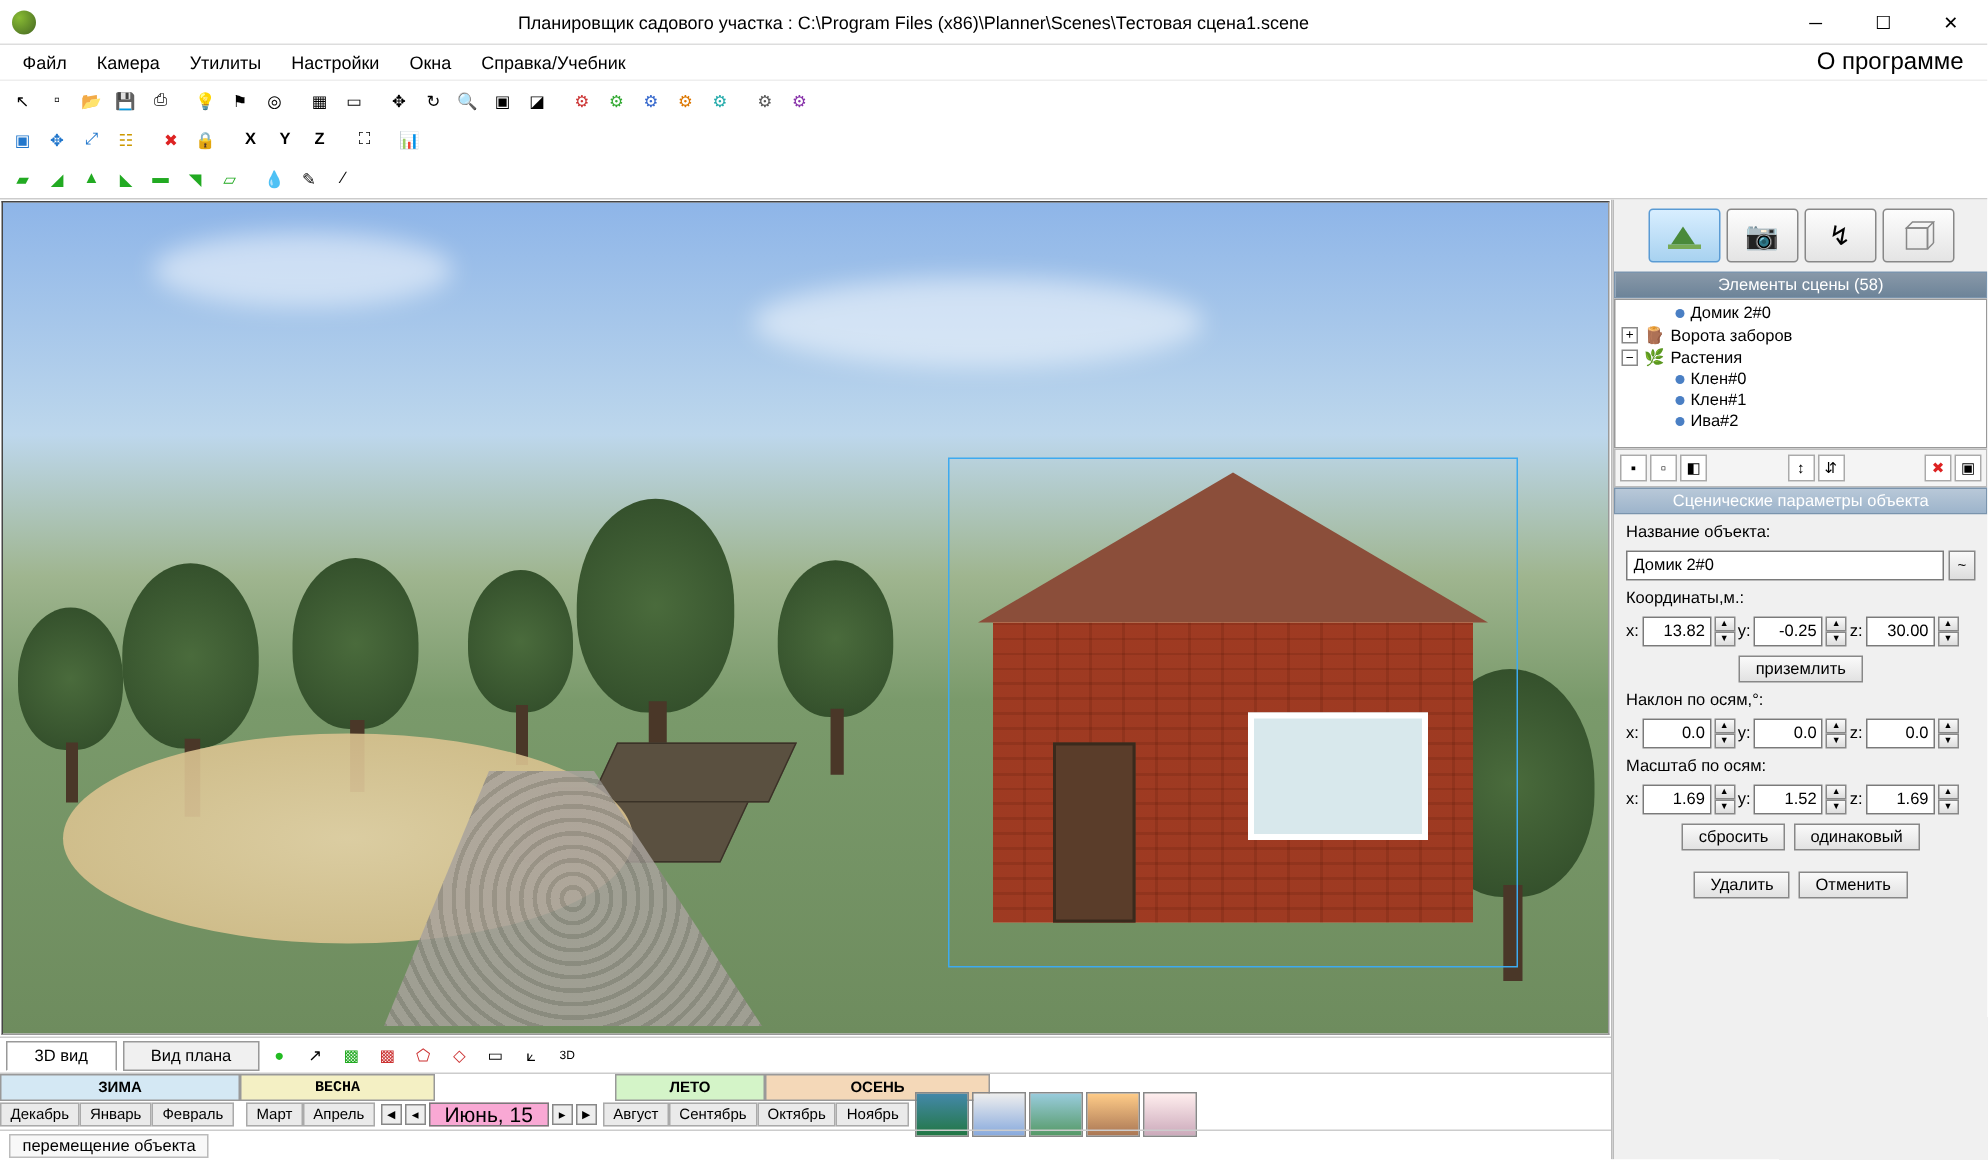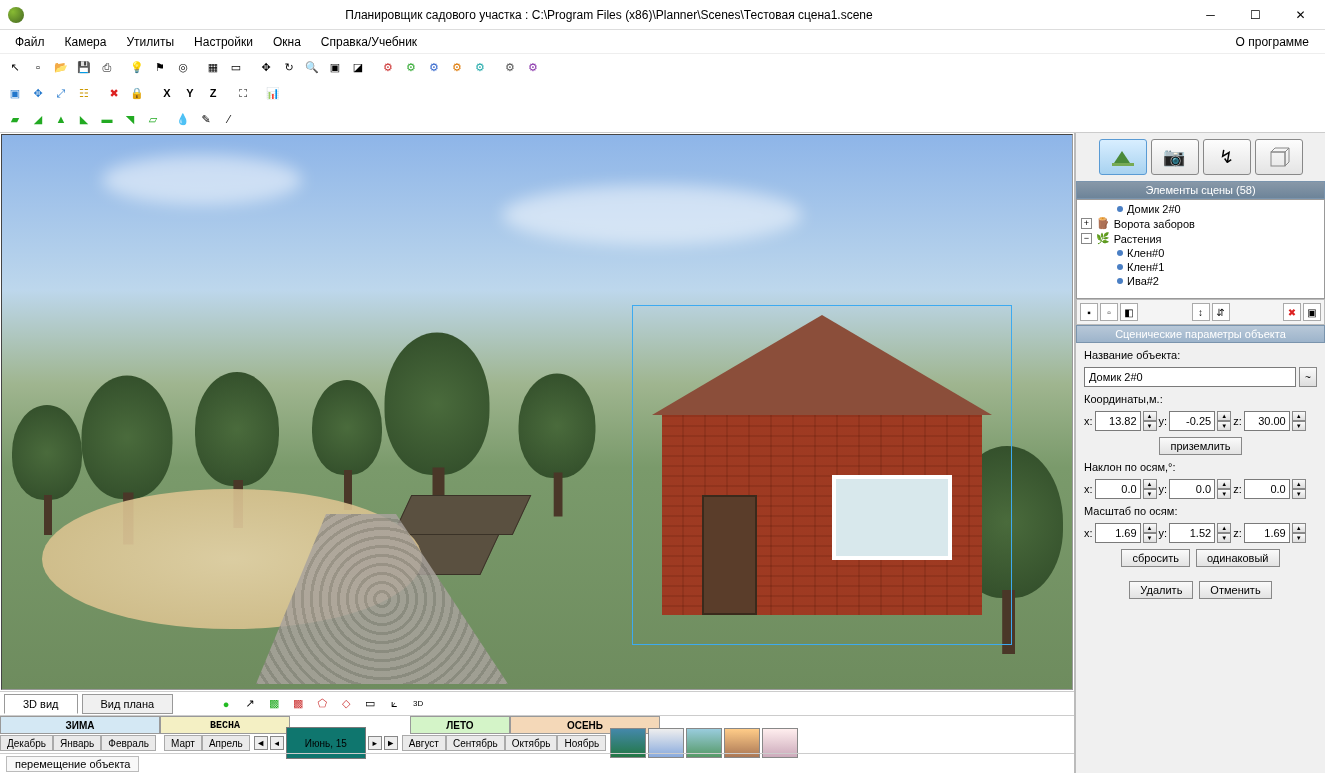--- a/index.html
+++ b/index.html
@@ -5,21 +5,21 @@
 * { box-sizing: border-box; margin: 0; padding: 0; font-family: "Segoe UI", Tahoma, sans-serif; }
 body { width: 1325px; height: 773px; background: #fff; display: flex; flex-direction: column; font-size: 11px; color: #000; overflow: hidden; }
 .titlebar { height: 30px; display: flex; align-items: center; padding: 0 2px 0 8px; border-bottom: 1px solid #ddd; text-align: center; }
 .titlebar-icon { width: 16px; height: 16px; margin-right: 6px; background: radial-gradient(circle at 30% 30%, #8b3, #462); border-radius: 50%; }
 .titlebar-text { flex: 1; font-size: 12px; }
 .win-buttons { display: flex; }
 .win-btn { width: 45px; height: 28px; display: flex; align-items: center; justify-content: center; font-size: 12px; cursor: default; }
 .menubar { height: 24px; display: flex; align-items: center; padding: 0 6px; justify-content: space-between; border-bottom: 1px solid #eee; }
 .menubar-left { display: flex; gap: 2px; }
 .menu-item { padding: 3px 9px; font-size: 12px; cursor: default; }
-.about { font-size: 12px; padding: 3px 10px; }
+.about { font-size: 16px; padding: 3px 10px; }
 .toolbars { border-bottom: 1px solid #ccc; }
 .toolbar-row { display: flex; align-items: center; padding: 2px 4px; gap: 1px; }
 .tb-btn { width: 22px; height: 22px; display: flex; align-items: center; justify-content: center; border: 1px solid transparent; cursor: default; font-size: 11px; }
 .tb-sep { width: 6px; }
 .main { flex: 1; display: flex; overflow: hidden; }
 .left { flex: 1; display: flex; flex-direction: column; border-right: 1px solid #bbb; overflow: hidden; }
 .viewport { flex: 1; background: linear-gradient(to bottom, #8eb5e8 0%, #bdd7ec 28%, #9fb58f 45%, #7a9a6b 60%, #6e8c5e 100%); position: relative; overflow: hidden; border: 1px inset #999; margin: 1px; }
 .sky-cloud { position: absolute; background: rgba(255,255,255,0.5); border-radius: 50%; filter: blur(8px); }
 .house { position: absolute; right: 80px; top: 220px; width: 340px; height: 280px; }
 .house-roof { width: 0; height: 0; border-left: 170px solid transparent; border-right: 170px solid transparent; border-bottom: 100px solid #8b4e3a; position: absolute; top: -40px; }
@@ -27,34 +27,34 @@
 .house-door { position: absolute; bottom: 0; left: 40px; width: 55px; height: 120px; background: #5a3d2a; border: 2px solid #3a2a1c; }
 .house-window { position: absolute; bottom: 55px; right: 30px; width: 120px; height: 85px; background: #d8e8ec; border: 4px solid #fff; }
 .bbox { position: absolute; border: 1px solid #3daaf0; right: 60px; top: 170px; width: 380px; height: 340px; pointer-events: none; }
 .tree { position: absolute; width: 70px; height: 130px; }
 .tree-trunk { position: absolute; bottom: 0; left: 45%; width: 8px; height: 40px; background: #4a3728; }
 .tree-crown { position: absolute; top: 0; width: 70px; height: 95px; background: radial-gradient(circle, #4a6b3c, #2f4a28); border-radius: 50% 50% 45% 45%; }
 .path { position: absolute; bottom: 5px; left: 240px; width: 280px; height: 170px; background: repeating-radial-gradient(circle, #a8a29c 0 6px, #8f8b84 6px 9px); clip-path: polygon(30% 0, 55% 0, 95% 100%, 5% 100%); opacity: 0.85; }
 .sand { position: absolute; bottom: 60px; left: 40px; width: 380px; height: 140px; background: radial-gradient(ellipse, #e6d3a8, #d4bb85); border-radius: 50%; opacity: 0.9; }
 .garden-bed { position: absolute; background: #5a5040; border: 1px solid #3a3227; }
 .bottom-toolbar { height: 24px; display: flex; align-items: center; padding: 0 4px; gap: 2px; border-top: 1px solid #ccc; }
-.view-tabs { display: flex; gap: 4px; margin-right: 40px; }
+.view-tabs { display: flex; gap: 4px; }
 .view-tab { padding: 3px 18px; border: 1px solid #999; background: #f0f0f0; font-size: 11px; cursor: default; }
 .view-tab.active { background: #fff; border-bottom: 1px solid #fff; }
 .timeline { height: 38px; display: flex; flex-direction: column; border-top: 1px solid #ccc; }
 .seasons { display: flex; height: 18px; }
 .season { border: 1px solid #999; font-size: 10px; font-weight: bold; text-align: center; display: flex; align-items: center; justify-content: center; }
 .season.winter { background: #d4e8f4; width: 160px; }
 .season.spring { background: #f4f0c4; width: 130px; font-family: Liberation Mono, monospace; }
 .season.summer { background: #d4f4c8; width: 200px; }
 .season.autumn { background: #f4d8b8; width: 150px; }
 .months { display: flex; height: 18px; align-items: center; }
 .month { border: 1px solid #aaa; background: #eaeaea; font-size: 10px; padding: 1px 6px; height: 16px; display: flex; align-items: center; }
 .month-sel { display: flex; align-items: center; gap: 2px; margin: 0 4px; }
-.month-sel-input { width: 80px; height: 32px; border: 1px solid #7a7a7a; background: #0f766e; font-size: 10px; text-align: center; }
+.month-sel-input { width: 80px; height: 16px; border: 1px solid #7a7a7a; background: #f9a8d4; font-size: 14px; text-align: center; }
 .month-arrow { width: 14px; height: 14px; border: 1px solid #888; background: #eee; display: flex; align-items: center; justify-content: center; font-size: 9px; cursor: default; }
 .thumbs { display: flex; gap: 2px; margin-left: 4px; }
 .thumb { width: 36px; height: 30px; border: 1px solid #888; background: linear-gradient(#7ab, #485); }
 .statusbar { height: 20px; border-top: 1px solid #ccc; display: flex; align-items: center; padding: 0 6px; font-size: 11px; }
 .status-cell { border: 1px solid #bbb; padding: 1px 8px; background: #f8f8f8; }
 .right { width: 250px; display: flex; flex-direction: column; background: #f0f0f0; border-left: 1px solid #bbb; }
 .big-buttons { display: flex; gap: 4px; padding: 6px; justify-content: center; }
 .big-btn { width: 48px; height: 36px; border: 1px solid #888; background: linear-gradient(#fdfdfd,#e4e4e4); display: flex; align-items: center; justify-content: center; font-size: 18px; border-radius: 3px; cursor: default; }
 .big-btn.active { background: linear-gradient(#d8eeff,#a8d2f0); border-color: #5a9bd4; }
 .panel-header { background: linear-gradient(#b8c8d8,#9db4cb); color: #fff; font-size: 11px; text-align: center; padding: 2px; border: 1px solid #7a94ad; }

